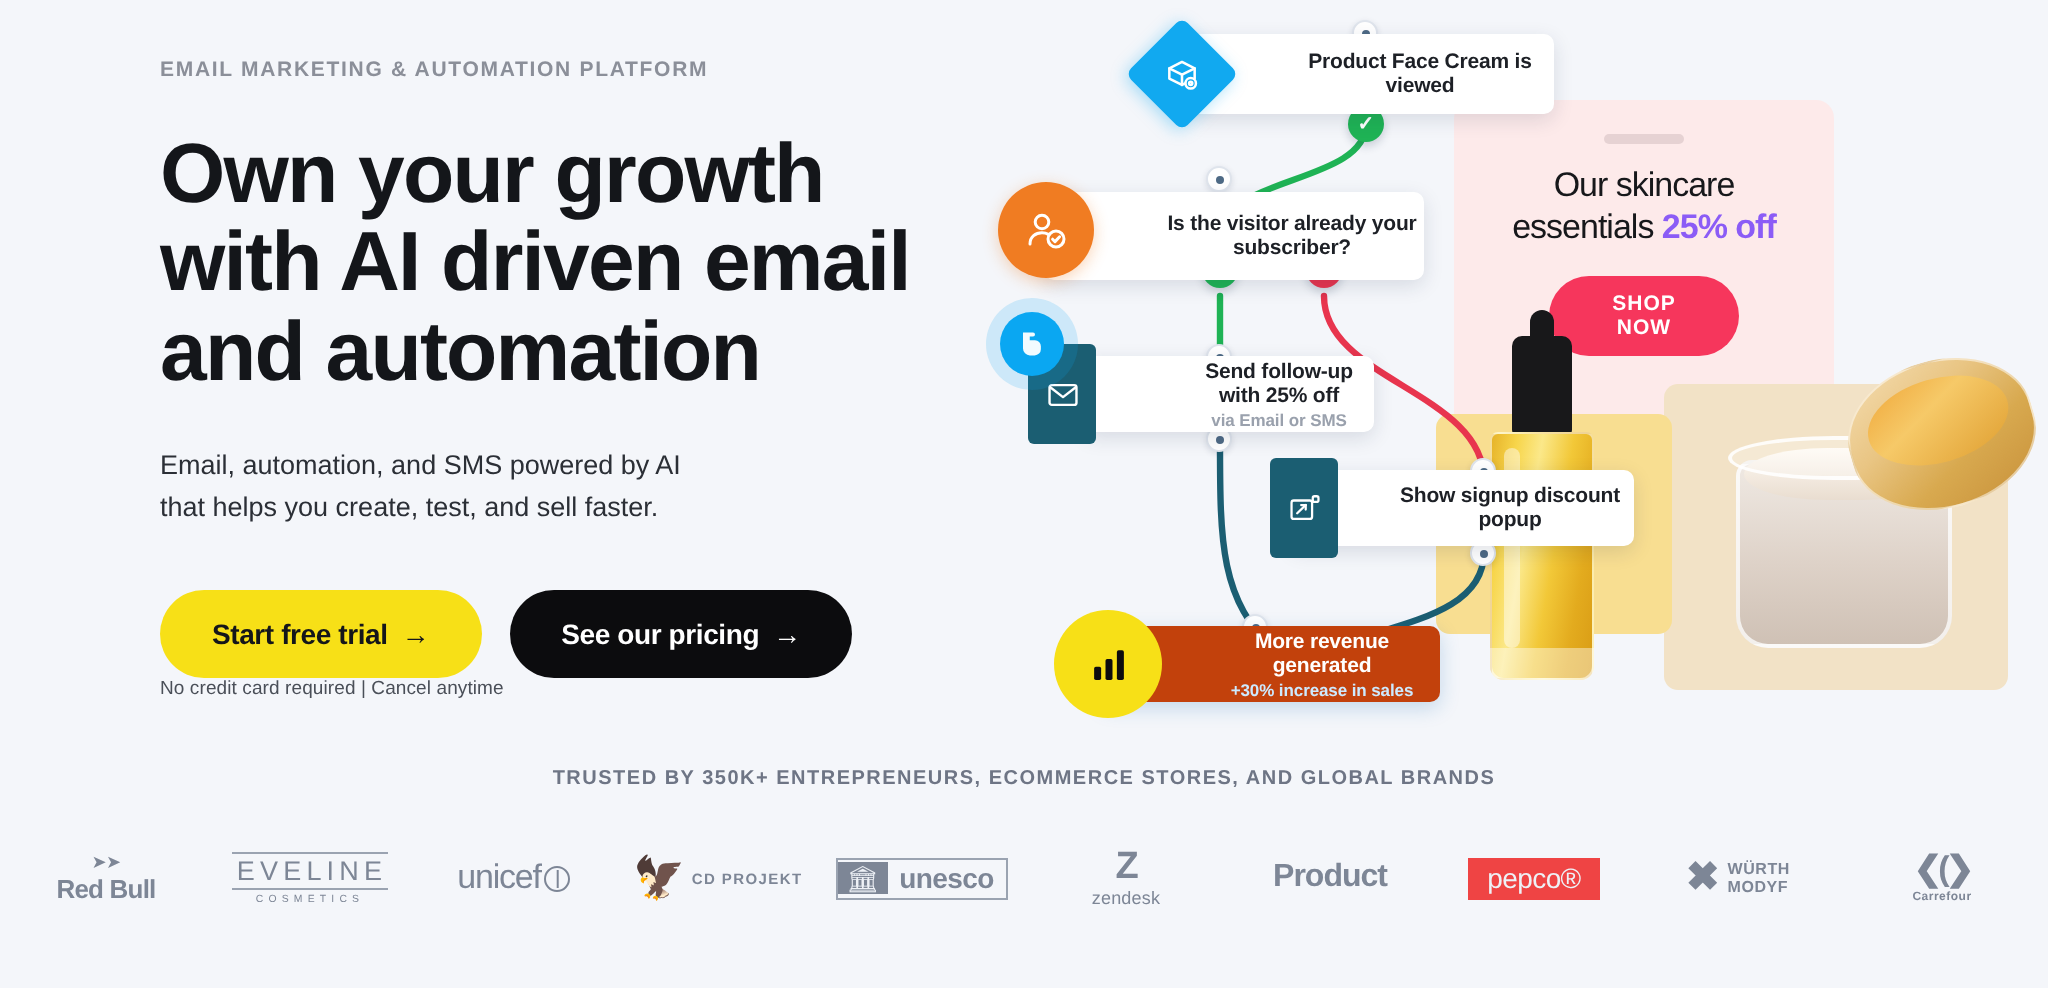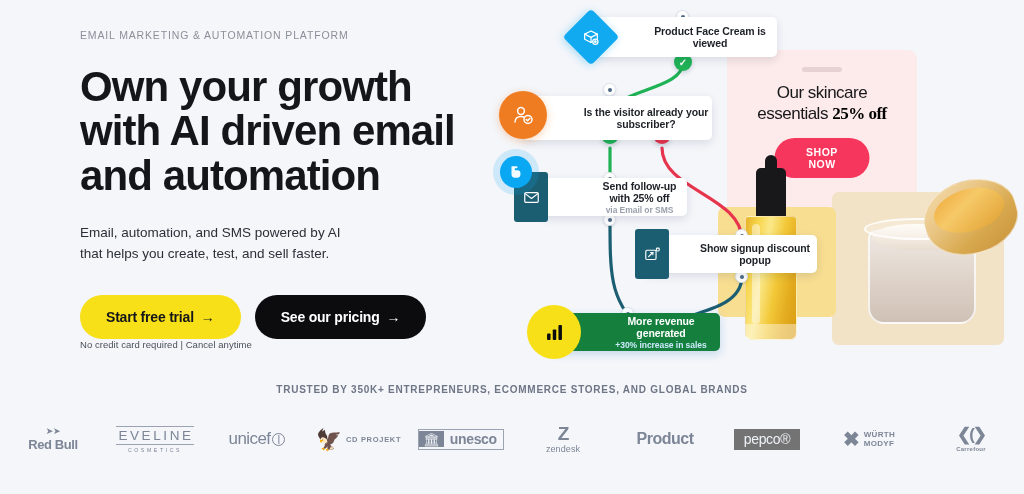--- a/index.html
+++ b/index.html
@@ -12,21 +12,21 @@
   }
 
   
   .hero-left {
     position: absolute;
     left: 80px; top: 30px;
     width: 420px;
   }
   .eyebrow {
     font-size: 10.5px;
-    font-weight: normal;
+    font-weight: bold;
     letter-spacing: 0.85px;
     color: #8b8f99;
     text-transform: uppercase;
     line-height: 1;
   }
   .headline {
     margin-top: 24px;
     font-size: 42px;
     font-weight: bold;
     line-height: 1.07;
@@ -113,21 +113,21 @@
   .uni-globe:after { content:""; position:absolute; left:50%; top:1px; bottom:1px; width:1.3px; background:#7d8696; transform:translateX(-50%);}
   .cdp { display:flex; align-items:center; gap:3px;}
   .cdp-bird { font-size: 21px; line-height: 1; }
   .cdp-name { font-size: 7.5px; font-weight: bold; letter-spacing: 0.7px; }
   .unesco-box { display:flex; align-items:center; border:1.3px solid #9aa3b1; }
   .unesco-ico { background:#7d8696; color:#eef1f6; font-size:13px; padding:2px 4px 1px; line-height:1;}
   .unesco-txt { font-size:14px; font-weight:bold; letter-spacing:-0.3px; padding:1px 6px 2px; }
   .zd-mark { font-size: 19px; font-weight: bold; line-height: 1; letter-spacing: -1px;}
   .zd-name { font-size: 9px; letter-spacing: 0.1px; margin-top: 1px;}
   .rev-name { font-size: 16px; font-weight: bold; letter-spacing: -0.5px;}
-  .pepco { background:#737373; color:#eef1f6; font-size:14px; letter-spacing:-0.3px; padding:2px 10px 3px; }
+  .pepco { background:#ef4444; color:#eef1f6; font-size:14px; letter-spacing:-0.3px; padding:2px 10px 3px; }
   .wur { display:flex; align-items:center; gap:4px;}
   .wur-mark { font-size:20px; line-height:1; font-weight:bold;}
   .wur-txt { font-size:8px; font-weight:bold; letter-spacing:0.3px; line-height:1.15; text-align:left;}
   .carre-mark { font-size:17px; font-weight:bold; line-height:1; letter-spacing:-2px;}
   .carre-txt { font-size:6px; font-weight:bold; letter-spacing:0.25px; margin-top:3px;}
 
   
   .art {
     position: absolute;
     left: 490px; top: 0;
@@ -148,21 +148,21 @@
     width: 40px; height: 5px; border-radius: 3px; background: #e6d2d3;
   }
   .promo-txt {
     position:absolute; left:0; right:0; top:32px;
     text-align:center;
     font-size: 17px;
     line-height: 1.26;
     letter-spacing: -0.5px;
     color: #17181b;
   }
-  .promo-txt .off { color: #000000; font-weight: bold; font-family: Liberation Serif, serif; }
+  .promo-txt .off { color: #8b5cf6; font-weight: bold; }
   .shop-now {
     position:absolute; left:50%; top:88px; transform:translateX(-50%);
     background:#f6365c; color:#fff;
     font-size: 10.5px; font-weight: bold; letter-spacing: 0.5px;
     padding: 8px 18px; border-radius: 999px; border:none; cursor:pointer;
     font-family:"Liberation Sans", sans-serif;
   }
 
   
   .yellow-card {
@@ -266,21 +266,21 @@
 
   #node-popup { left: 155px; top: 235px; width: 172px; height: 38px; padding-left: 48px; }
   .teal-sq2 {
     position:absolute; left:-10px; top:-6px;
     width: 34px; height: 50px; background:#1b5e72; border-radius:3px;
     display:flex; align-items:center; justify-content:center;
   }
 
   #node-revenue {
     left: 60px; top: 313px; width: 170px; height: 38px;
-    background:#15803d; padding-left:52px; border-radius:5px;
+    background:#c2410c; padding-left:52px; border-radius:5px;
     box-shadow: 0 3px 10px rgba(24,110,180,0.22);
   }
   #node-revenue .node-label { color:#ffffff; }
   #node-revenue .node-sub { color:#cdeaff; }
   .yellow-circ {
     position:absolute; left:-23px; top:-8px;
     width: 54px; height: 54px; border-radius:50%;
     background:#f7e017;
     display:flex; align-items:center; justify-content:center;
   }

